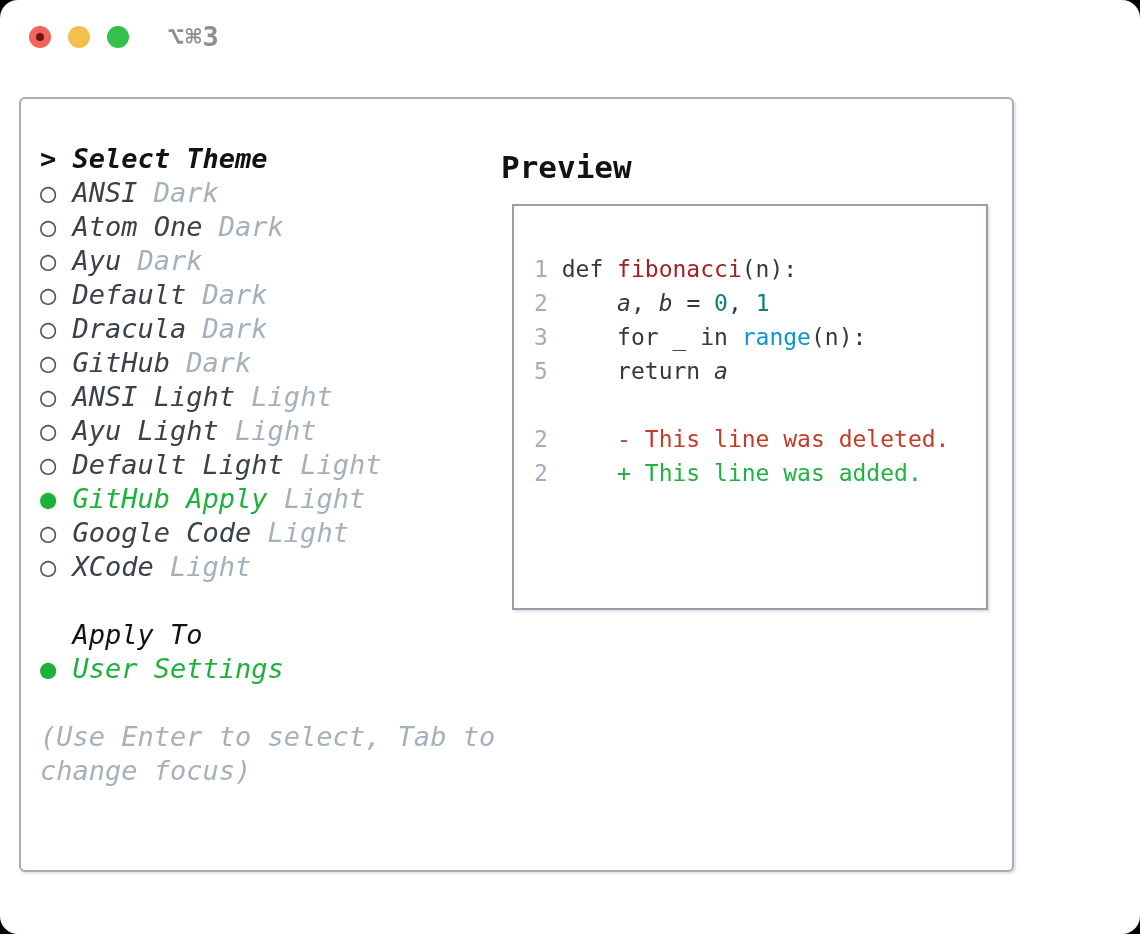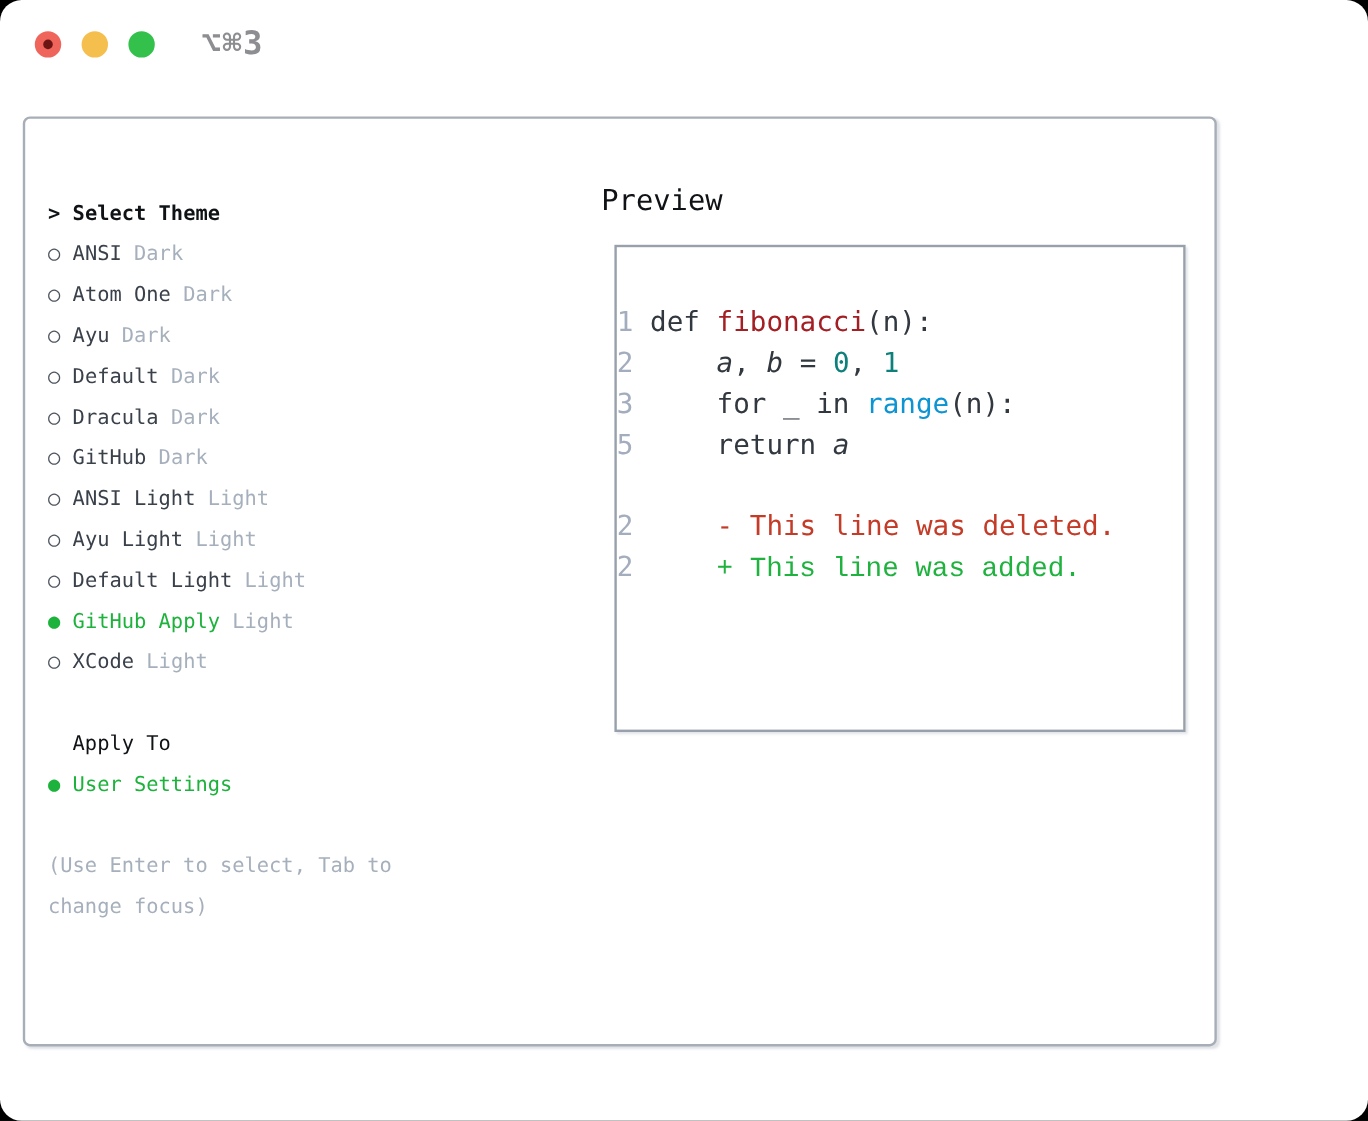--- a/index.html
+++ b/index.html
@@ -23,49 +23,49 @@
   .win-title{
     position:absolute;left:168px;top:21px;font-size:27px;font-weight:bold;
     color:var(--title-gray);letter-spacing:1px;
   }
   
   .panel{
     position:absolute;left:19px;top:97px;width:991px;height:771px;
     border:2px solid var(--panel-border);border-radius:6px;background:#fff;
     box-shadow:2px 2px 2px rgba(165,173,184,.35);
   }
-  .lines{position:absolute;left:19px;top:62px;font-size:17px;line-height:34px;}
+  .lines{position:absolute;left:19px;top:43px;font-size:27px;line-height:34px;font-style:italic;}
   .row{white-space:pre;height:34px;}
   .hdr{font-weight:bold;color:var(--ink);}
   .marker{color:var(--marker);}
   .marker.sel{color:var(--select-green);}
   .tname{color:var(--name);}
   .tname.sel{color:var(--select-green);}
   .ttag{color:var(--muted);}
   .apply-hdr{color:var(--ink);}
   .hint{color:var(--muted);white-space:pre;height:34px;}
   
   .preview-label{
-    position:absolute;left:480px;top:51px;font-size:24px;line-height:34px;
-    font-weight:normal;color:var(--ink);white-space:pre;
+    position:absolute;left:480px;top:51px;font-size:31px;line-height:34px;
+    font-weight:bold;color:var(--ink);white-space:pre;
   }
   .preview-box{
     position:absolute;left:491px;top:105px;width:472px;height:402px;
     border:2px solid var(--preview-border);background:#fff;
     box-shadow:2px 2px 2px rgba(165,173,184,.35);
   }
-  .code{position:absolute;left:0;top:46px;font-size:23px;line-height:34px;}
+  .code{position:absolute;left:20px;top:46px;font-size:23px;line-height:34px;}
   .code-line{white-space:pre;height:34px;color:var(--code-ink);}
   .lnum{color:var(--line-number);}
   .seg-function{color:var(--func-red);}
   .seg-number{color:var(--num-teal);}
   .seg-builtin{color:var(--builtin-blue);}
   .seg-context{color:var(--ctx-gray);}
   .seg-deleted{color:var(--del-red);}
-  .seg-added{color:var(--add-green);font-family:Liberation Mono, monospace;}
+  .seg-added{color:var(--add-green);}
   .ital{font-style:italic;}
 </style>
 </head>
 <body style="--tl-red: #ef655c; --tl-red-dot: #6b1613; --tl-yellow: #f5bf4e; --tl-green: #33c14c; --title-gray: #8d8e92; --panel-border: #a7aeb8; --preview-border: #98a1ab; --ink: #101316; --name: #3a414a; --marker: #4e555e; --muted: #a6b0bc; --select-green: #1db23c; --line-number: #a3adbd; --code-ink: #32383f; --func-red: #a31f24; --num-teal: #0e807b; --builtin-blue: #0d94d2; --ctx-gray: #8d949c; --del-red: #c43b28; --add-green: #1fb23f;">
 
 <div class="window">
 
   <div class="titlebar">
     <div class="light red"></div>
     <div class="light yellow"></div>
@@ -81,20 +81,21 @@
     <div class="row"><span class="marker">○</span> <span class="tname">ANSI</span> <span class="ttag">Dark</span></div>
         <div class="row"><span class="marker">○</span> <span class="tname">Atom One</span> <span class="ttag">Dark</span></div>
         <div class="row"><span class="marker">○</span> <span class="tname">Ayu</span> <span class="ttag">Dark</span></div>
         <div class="row"><span class="marker">○</span> <span class="tname">Default</span> <span class="ttag">Dark</span></div>
         <div class="row"><span class="marker">○</span> <span class="tname">Dracula</span> <span class="ttag">Dark</span></div>
         <div class="row"><span class="marker">○</span> <span class="tname">GitHub</span> <span class="ttag">Dark</span></div>
         <div class="row"><span class="marker">○</span> <span class="tname">ANSI Light</span> <span class="ttag">Light</span></div>
         <div class="row"><span class="marker">○</span> <span class="tname">Ayu Light</span> <span class="ttag">Light</span></div>
         <div class="row"><span class="marker">○</span> <span class="tname">Default Light</span> <span class="ttag">Light</span></div>
         <div class="row"><span class="marker sel">●</span> <span class="tname sel">GitHub Apply</span> <span class="ttag">Light</span></div>
+        <div class="row"><span class="marker">○</span> <span class="tname">Google Code</span> <span class="ttag">Light</span></div>
         <div class="row"><span class="marker">○</span> <span class="tname">XCode</span> <span class="ttag">Light</span></div>
         <div class="row"></div>
         <div class="row apply-hdr">  Apply To</div>
         <div class="row"><span class="marker sel">●</span> <span class="tname sel">User Settings</span></div>
         <div class="row"></div>
         <div class="hint">(Use Enter to select, Tab to</div>
         <div class="hint">change focus)</div>
       </div>
 
     <div class="preview-label">Preview</div>

